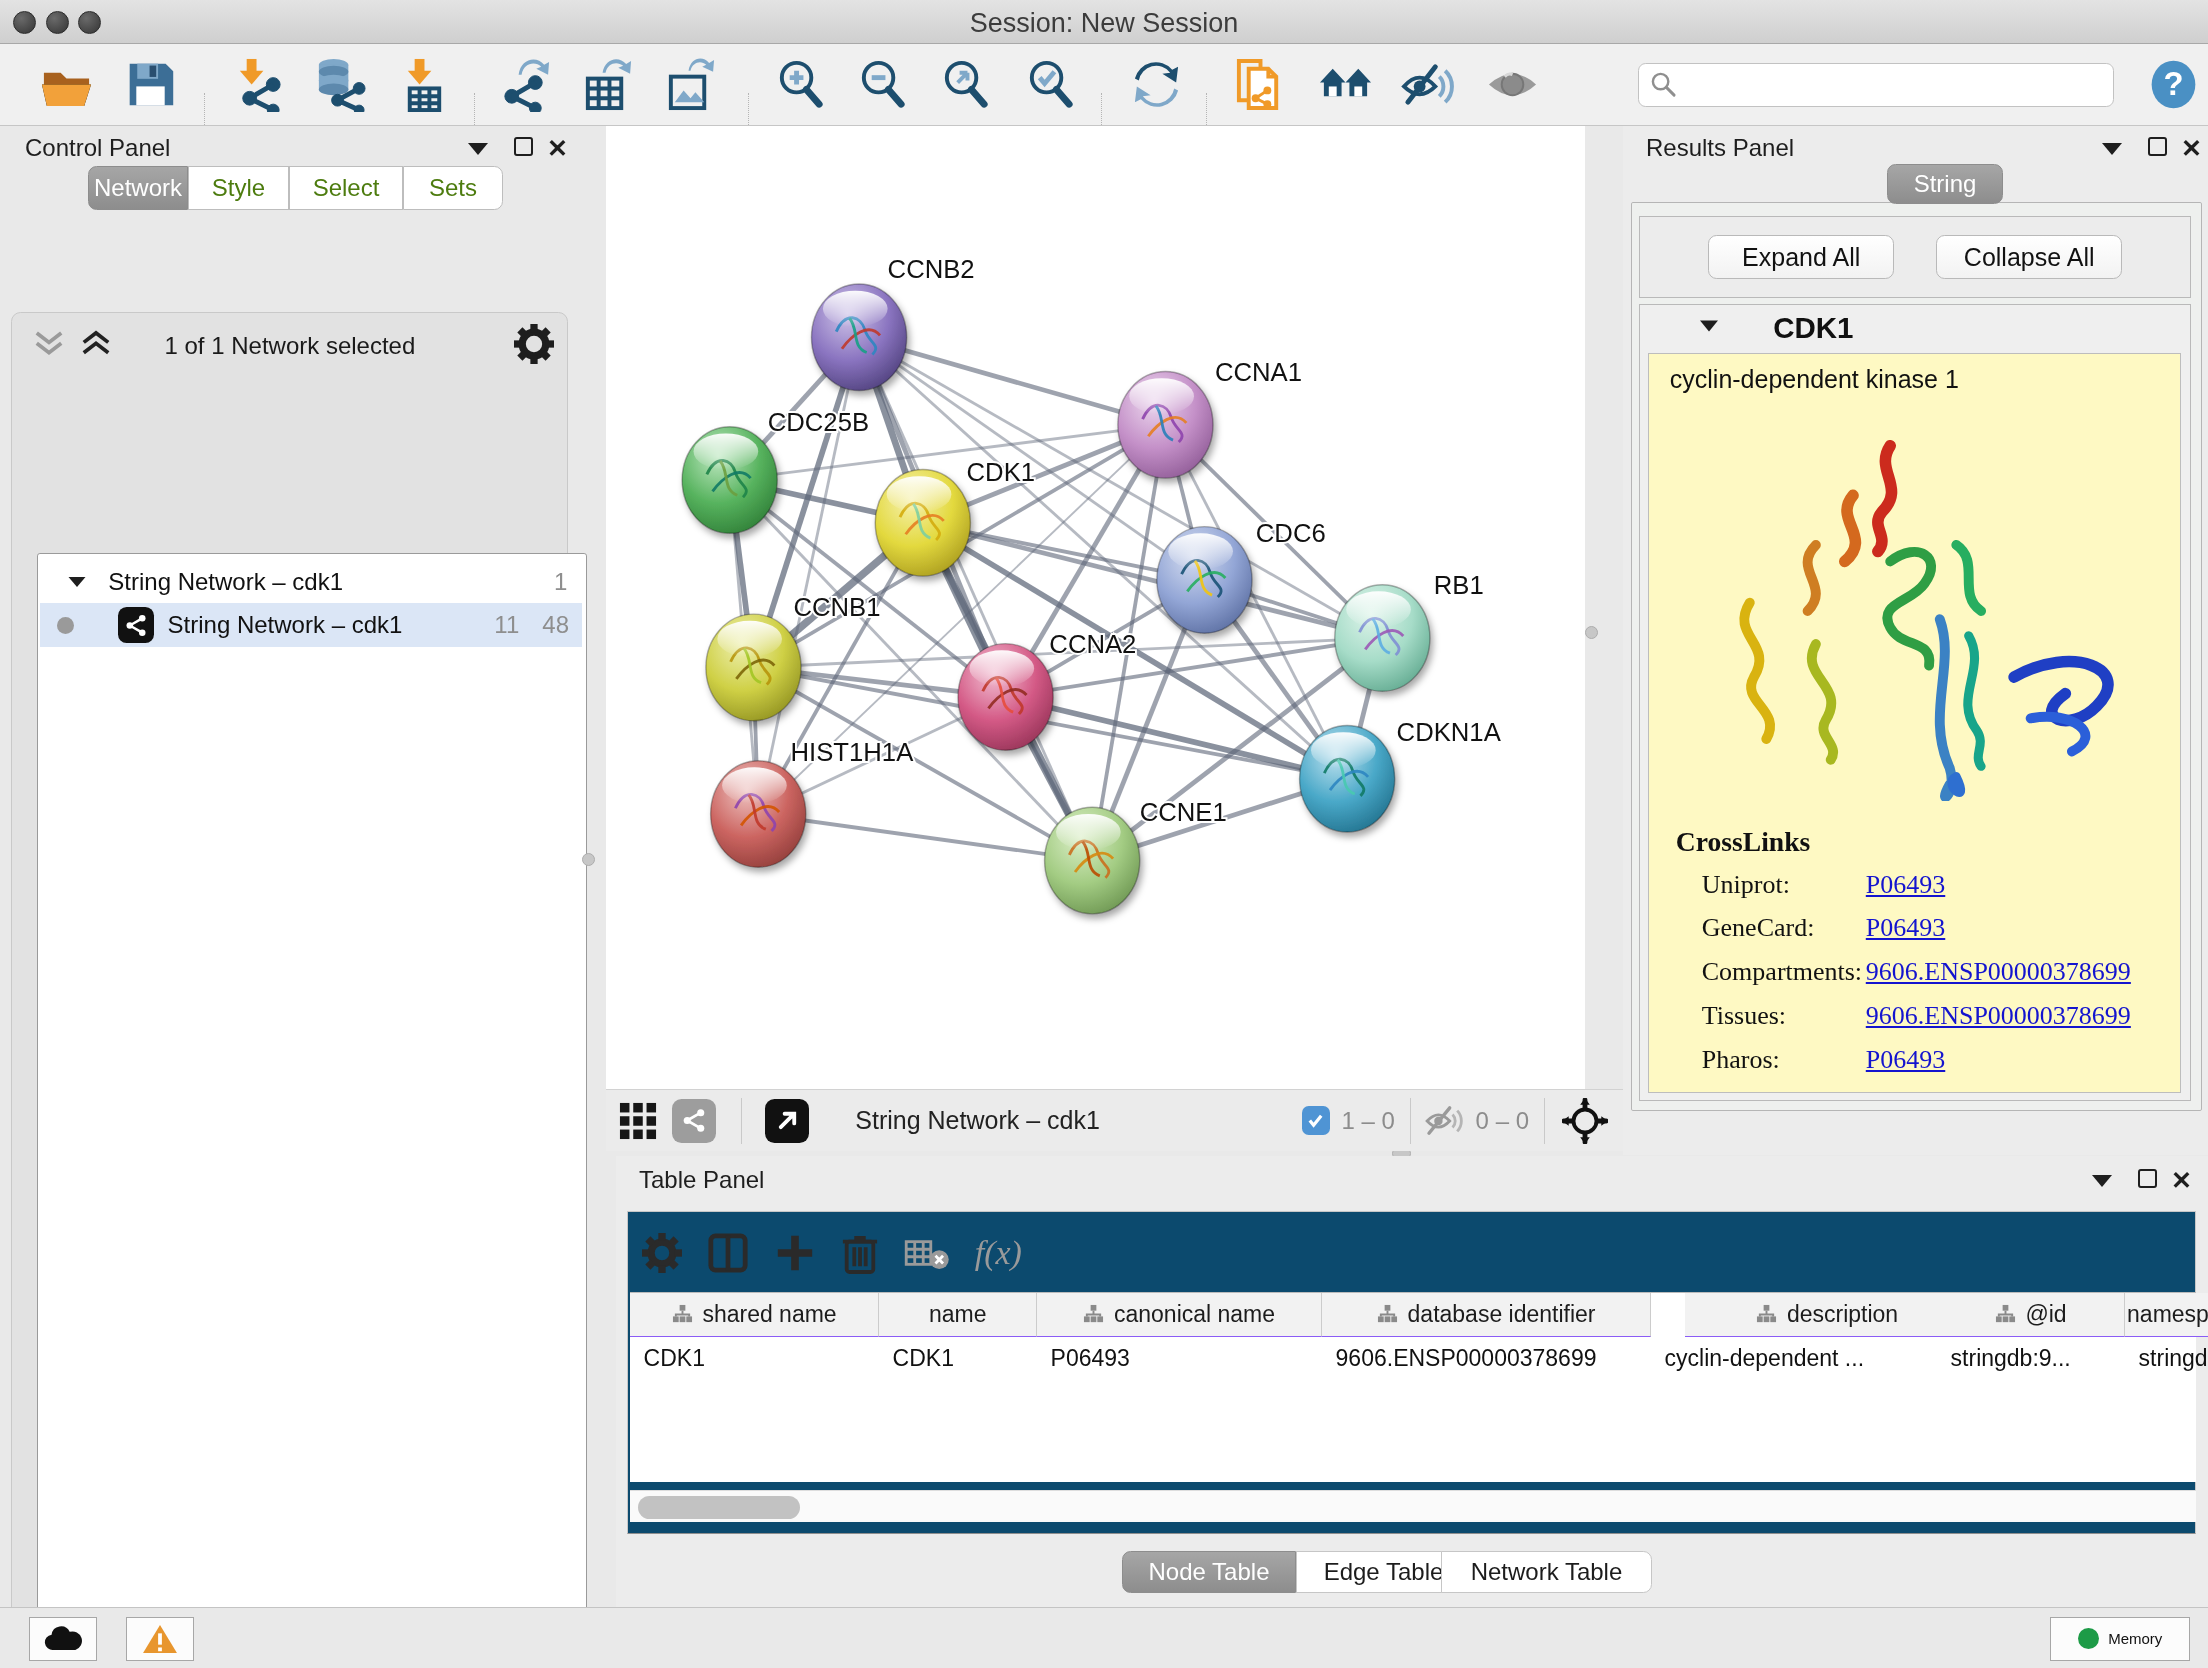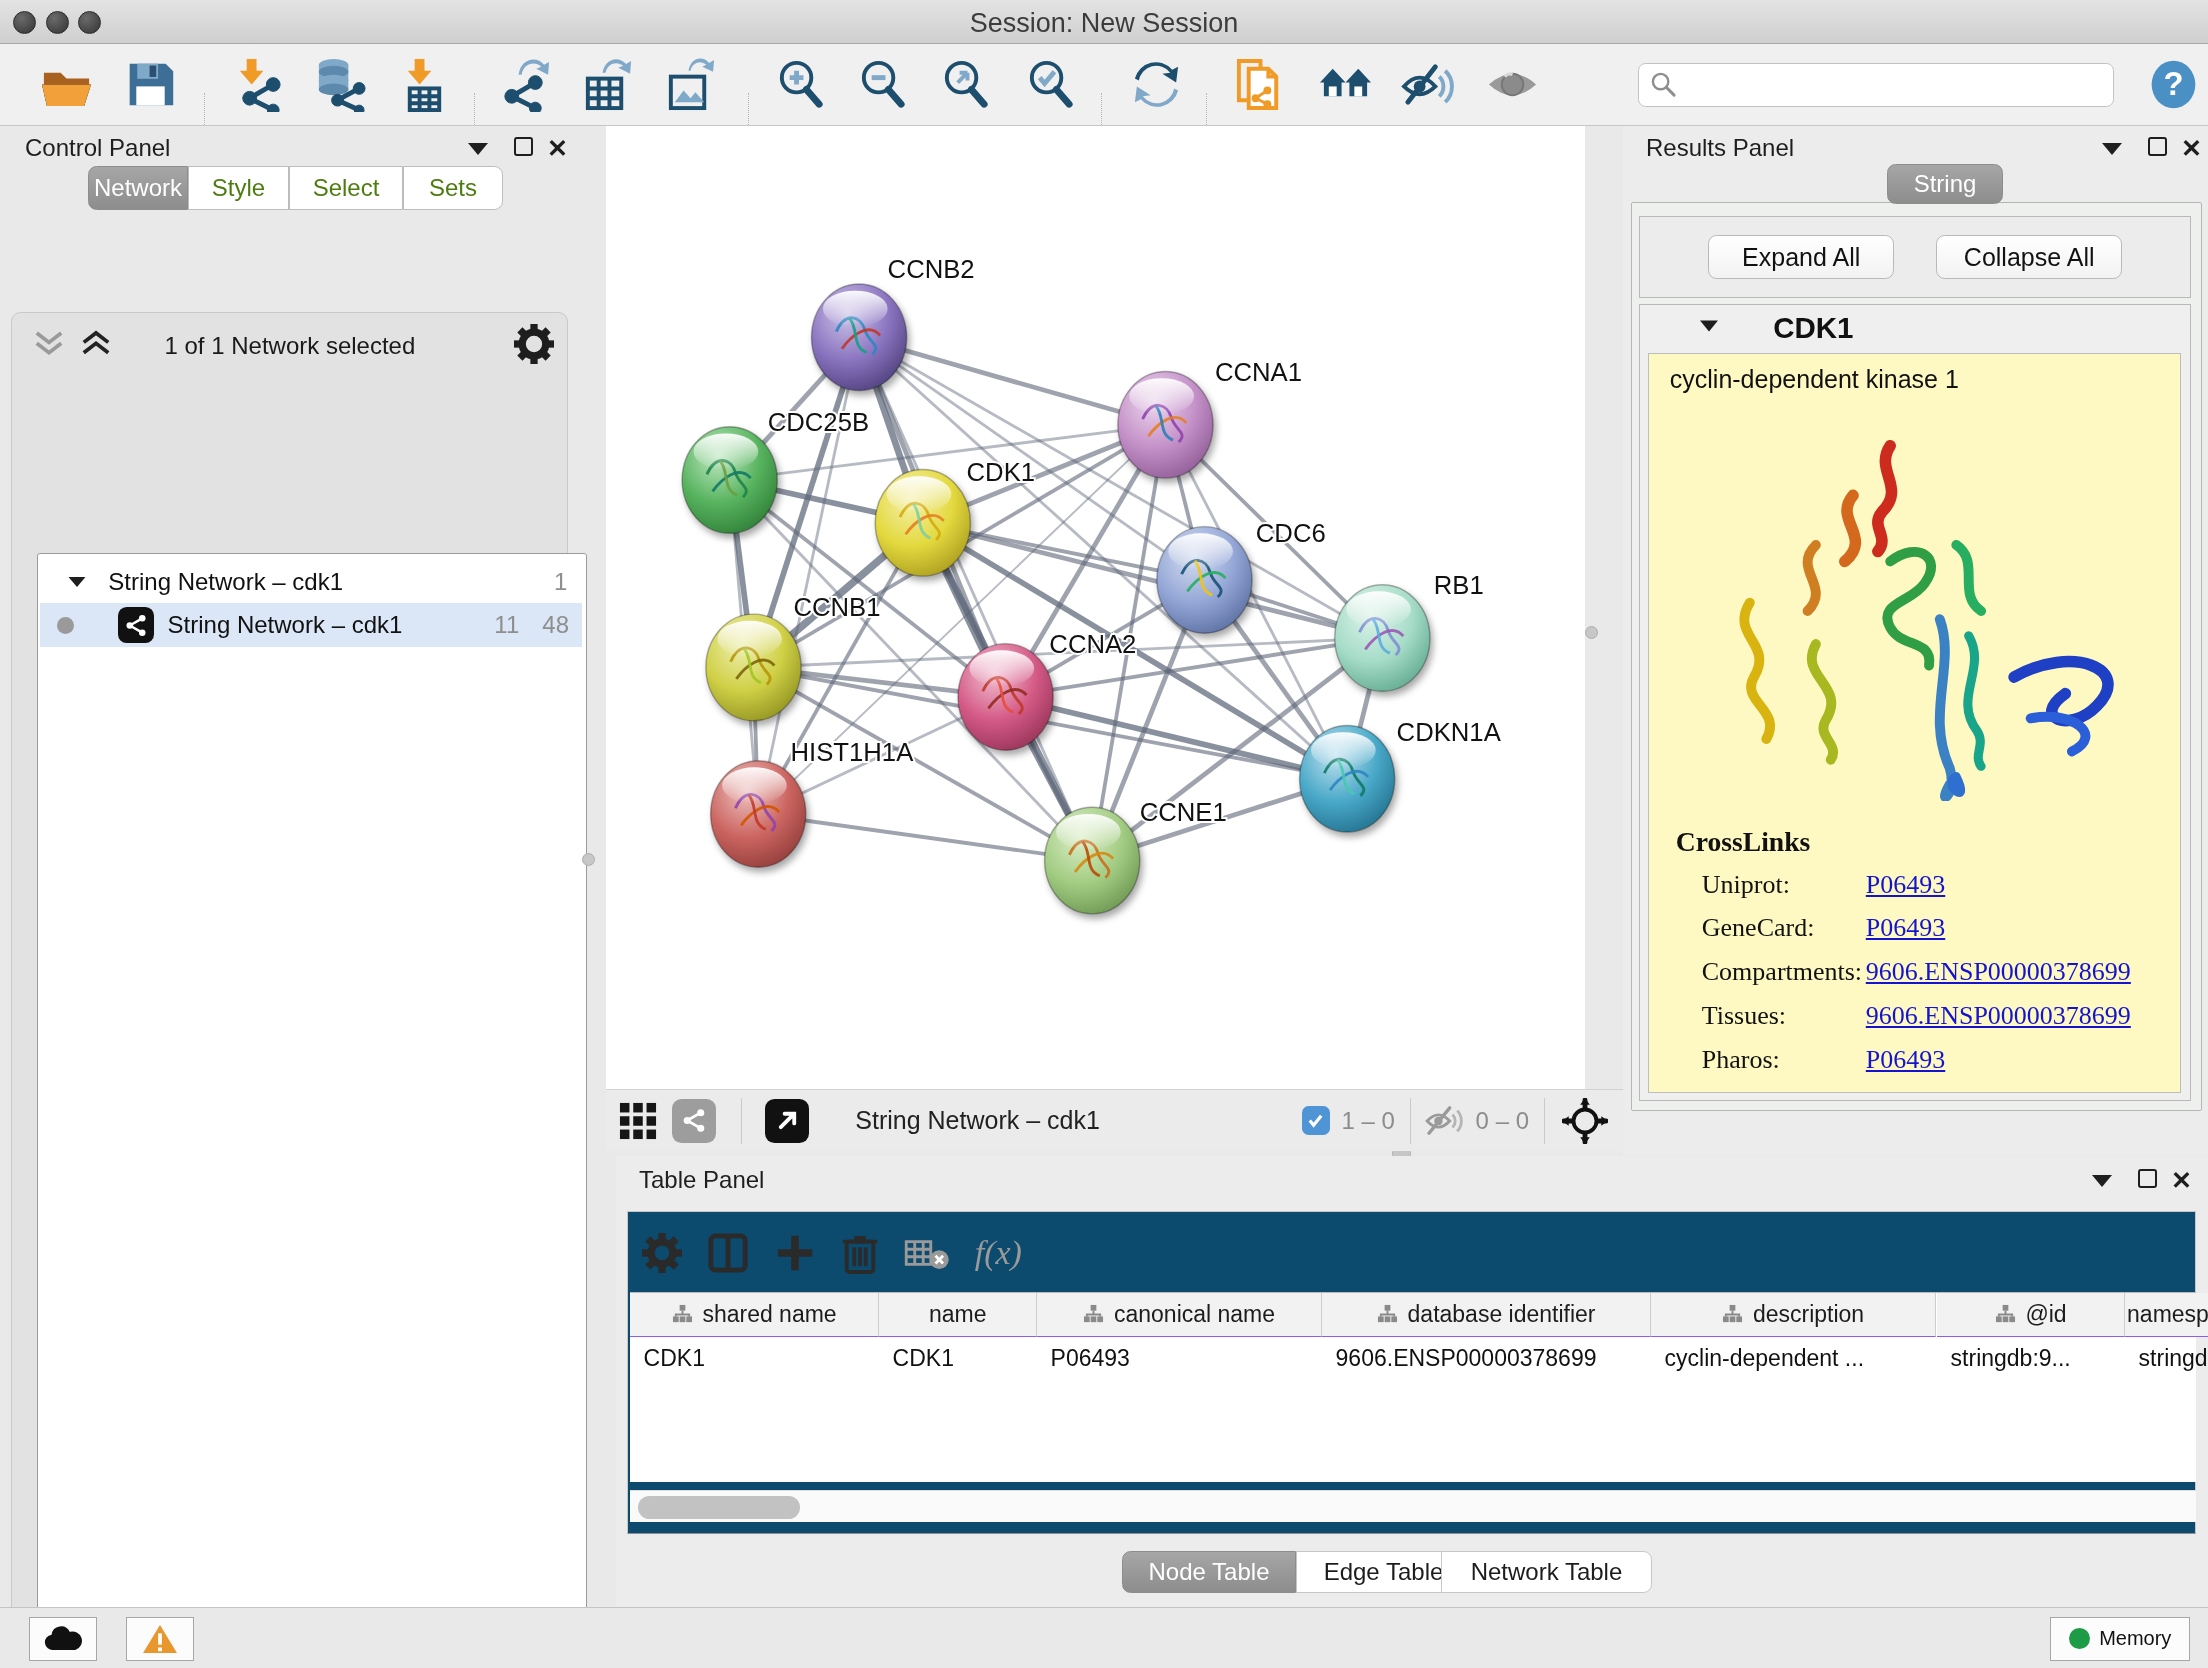--- a/index.html
+++ b/index.html
@@ -739,21 +739,21 @@
               <g fill="#8a8a8a">
                 <rect x="8" y="1" width="6" height="6"></rect>
                 <rect x="1" y="13" width="6" height="6"></rect>
                 <rect x="8" y="13" width="6" height="6"></rect>
                 <rect x="15" y="13" width="6" height="6"></rect>
                 <path d="M11 7 v4 M4 13 v-2 h14 v2" stroke="#8a8a8a" stroke-width="2" fill="none"></path>
               </g>
             </svg>
             <span>database identifier</span>
           </div>
-          <div class="th" style="left:1021px; width:285px">
+          <div class="th" style="left:1055px; width:285px">
             <svg width="21" height="21" viewBox="0 0 22 22">
               <g fill="#8a8a8a">
                 <rect x="8" y="1" width="6" height="6"></rect>
                 <rect x="1" y="13" width="6" height="6"></rect>
                 <rect x="8" y="13" width="6" height="6"></rect>
                 <rect x="15" y="13" width="6" height="6"></rect>
                 <path d="M11 7 v4 M4 13 v-2 h14 v2" stroke="#8a8a8a" stroke-width="2" fill="none"></path>
               </g>
             </svg>
             <span>description</span>
@@ -815,18 +815,18 @@
     </div>
     <div class="abs sb-btn" style="left:126px; width:68px">
       <svg width="36" height="32" viewBox="0 0 38 34">
         <path d="M19 2 L37 32 H1 z" fill="#e8962e"></path>
         <rect x="17" y="11" width="4" height="12" fill="#fff"></rect>
           <rect x="17" y="26" width="4" height="4" fill="#fff"></rect>
       </svg>
     </div>
     <div class="abs sb-btn" style="left:2050px; width:140px; gap:9.5px">
       <span id="mem-dot" style="width: 21px; height: 21px; border-radius: 50%; display: inline-block; background: rgb(29, 155, 71);"></span>
-      <span style="font-size:20px; color:#111">Memory</span>
+      <span style="font-size:15px; color:#111">Memory</span>
     </div>
   </div>
 
 </div>
 
 
 </body></html>

